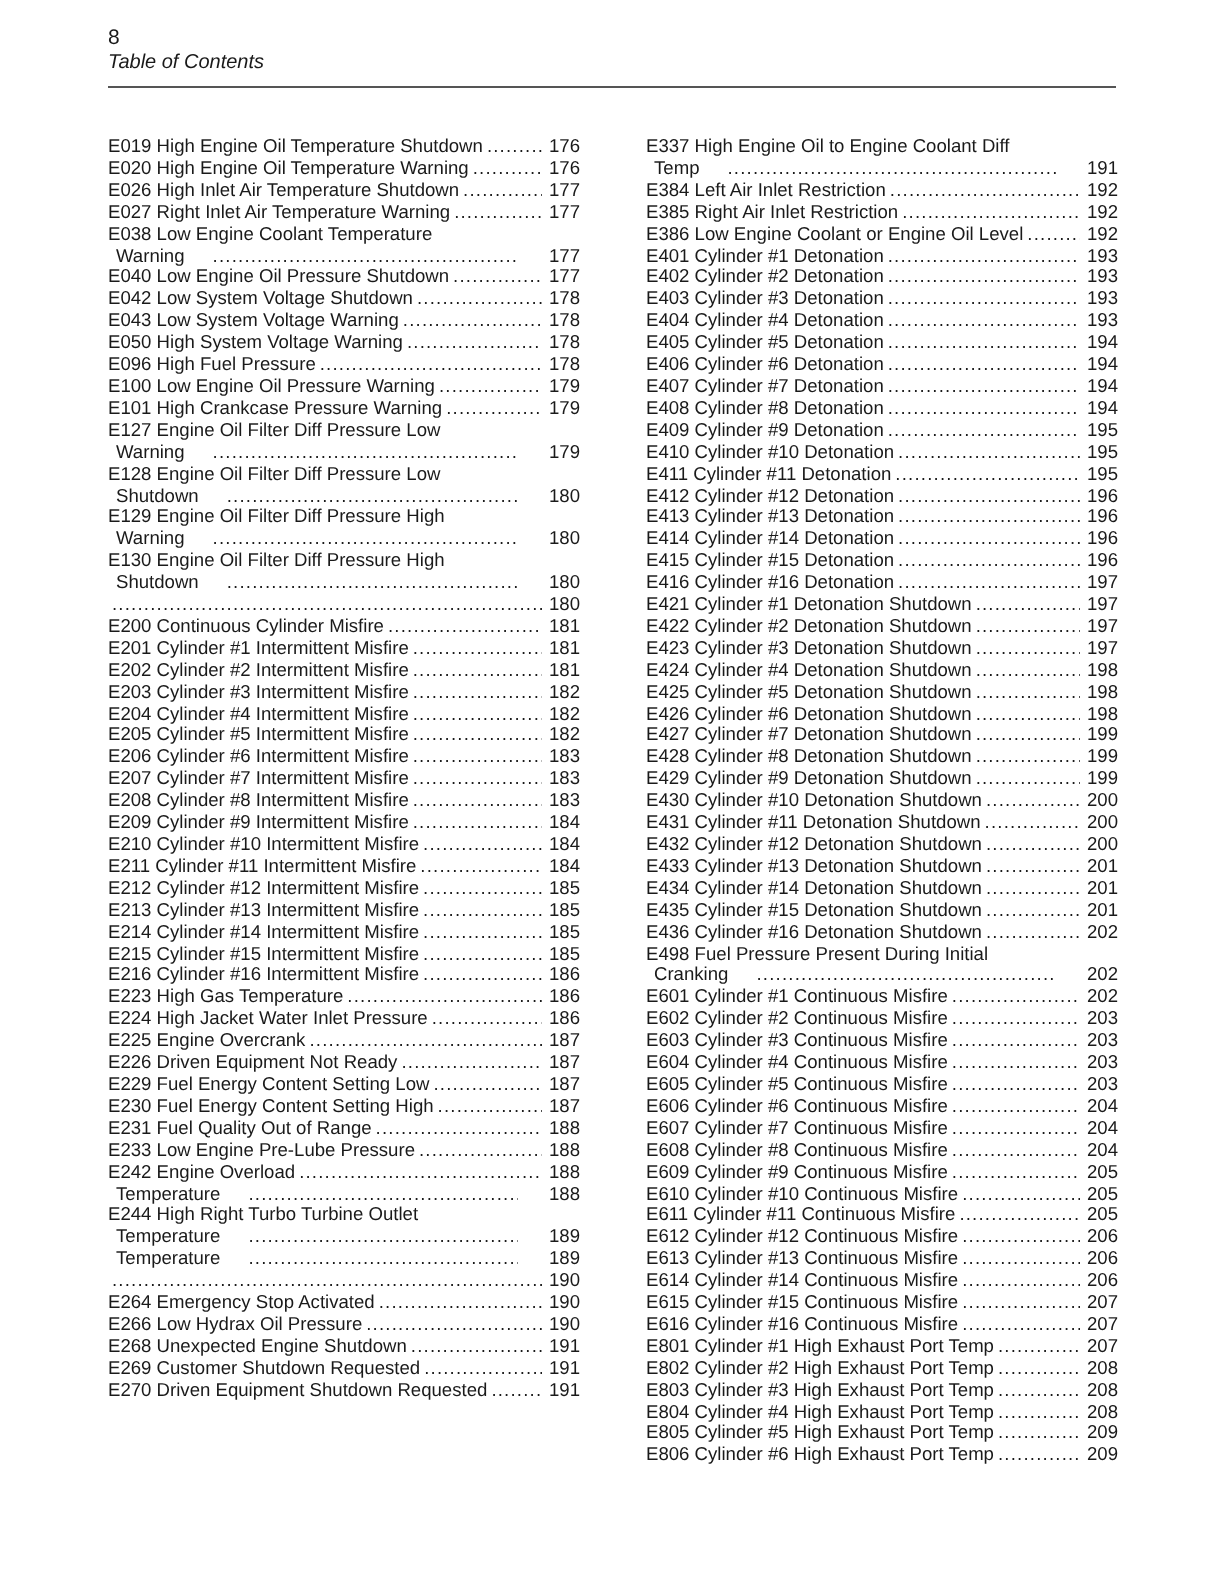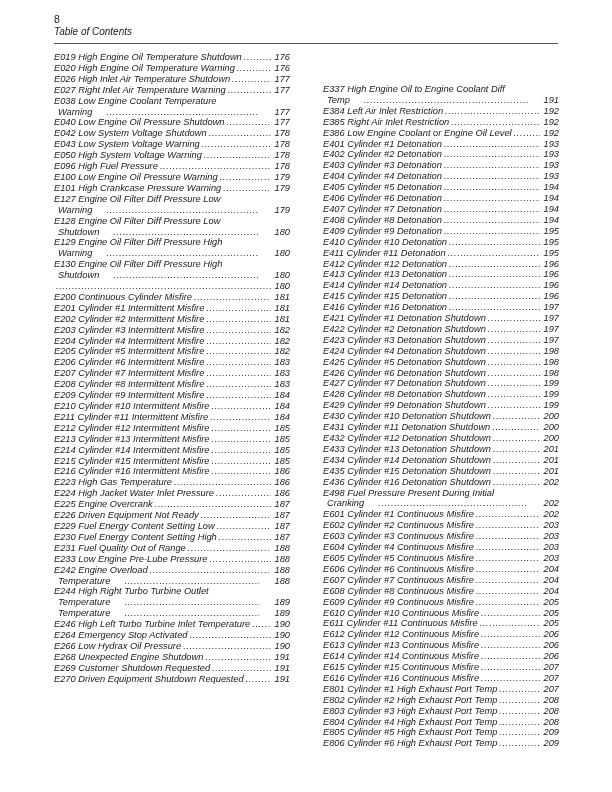--- a/index.html
+++ b/index.html
@@ -3,23 +3,23 @@
   <meta charset="utf-8">
   <style>
     html, body { margin: 0; padding: 0; background: #ffffff; }
     body { width: 612px; height: 792px; position: relative; overflow: hidden;
            font-family: "Liberation Sans", sans-serif; color: #1a1a1a; }
     .header { position: absolute; left: 54px; top: 13px; width: 504px; }
     .page-number { font-size: 10.5px; line-height: 12px; }
     .header-title { font-size: 10px; line-height: 12px; margin-top: 1px; font-style: italic; }
     .header-rule { position: absolute; left: 54px; top: 43px; width: 504px; height: 0;
                    border-top: 1px solid #555; }
-    .col { position: absolute; top: 52px; width: 236px; font-size: 9.3px; line-height: 10.9px; font-style: italic; }
+    .col { position: absolute; top: 68px; width: 236px; font-size: 9.3px; line-height: 10.9px; }
     .col-left { left: 54px; }
-    .col-right { left: 323px; margin-top: 32px; }
+    .col-right { left: 323px; }
     .entry { display: block; }
     .line { display: flex; align-items: baseline; white-space: nowrap; overflow: hidden; }
     .line.cont { padding-left: 4px; gap: 12px; }
     .title { flex: 0 0 auto; }
     .leader { flex: 1 1 auto; overflow: hidden; white-space: nowrap; margin: 0 3px 0 2px;
               letter-spacing: 0.6px; }
     .leader::before { content: "........................................................................................................................................................................"; }
     .page { flex: 0 0 auto; text-align: right; min-width: 16px; }
   </style>
 </head>
@@ -366,21 +366,20 @@
     </div>
     <div class="entry">
       <div class="line cont">
         <span class="title">Temperature</span>
         <span class="leader"></span>
         <span class="page">189</span>
       </div>
     </div>
     <div class="entry">
       <div class="line">
-        <span class="title">E246 High Left Turbo Turbine Inlet Temperature</span>
         <span class="leader"></span>
         <span class="page">190</span>
       </div>
     </div>
     <div class="entry">
       <div class="line">
         <span class="title">E264 Emergency Stop Activated</span>
         <span class="leader"></span>
         <span class="page">190</span>
       </div>

